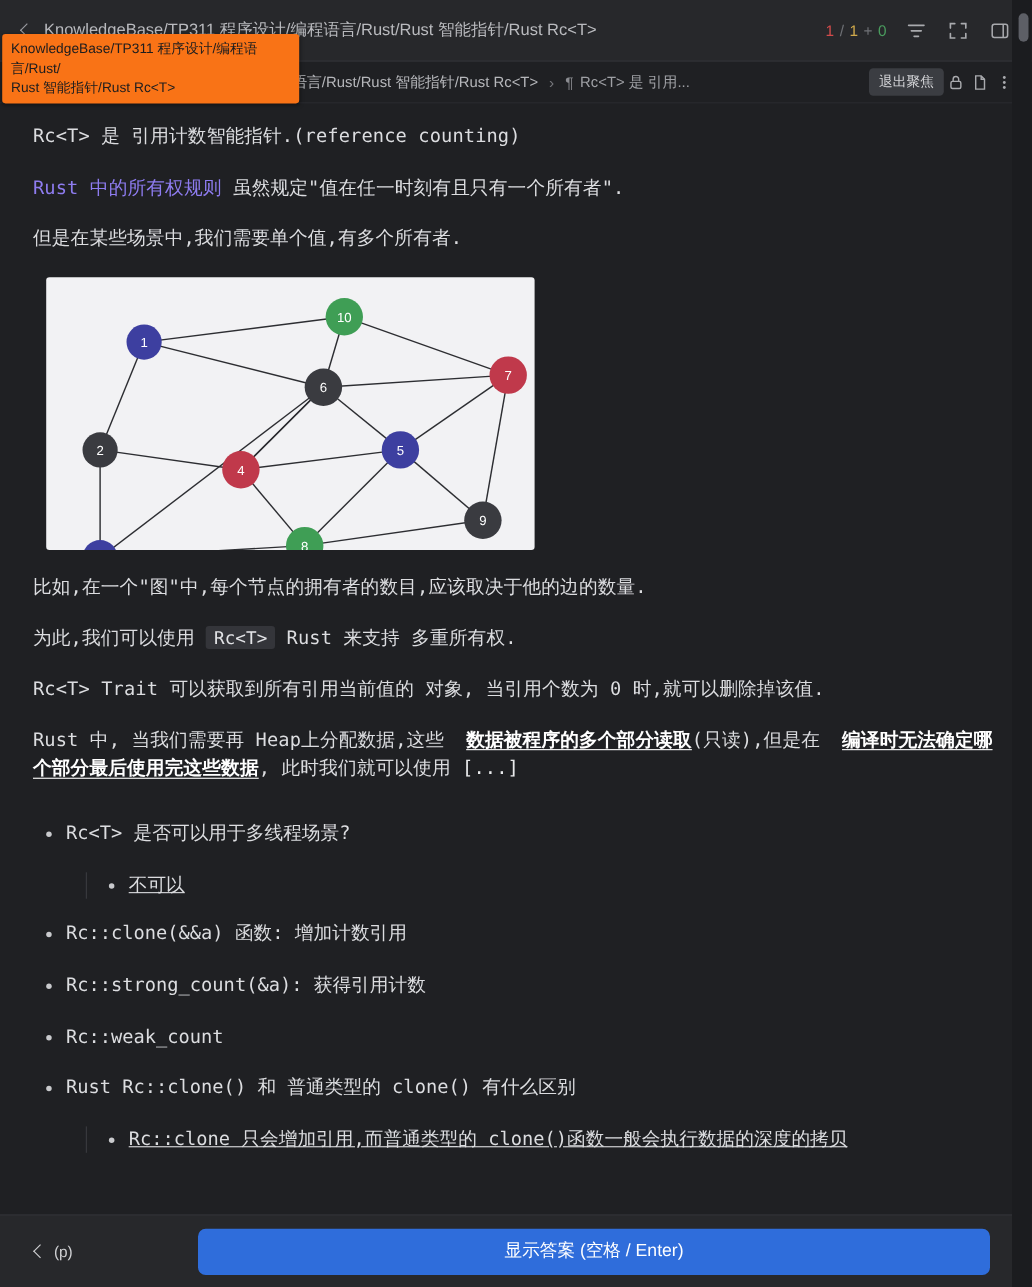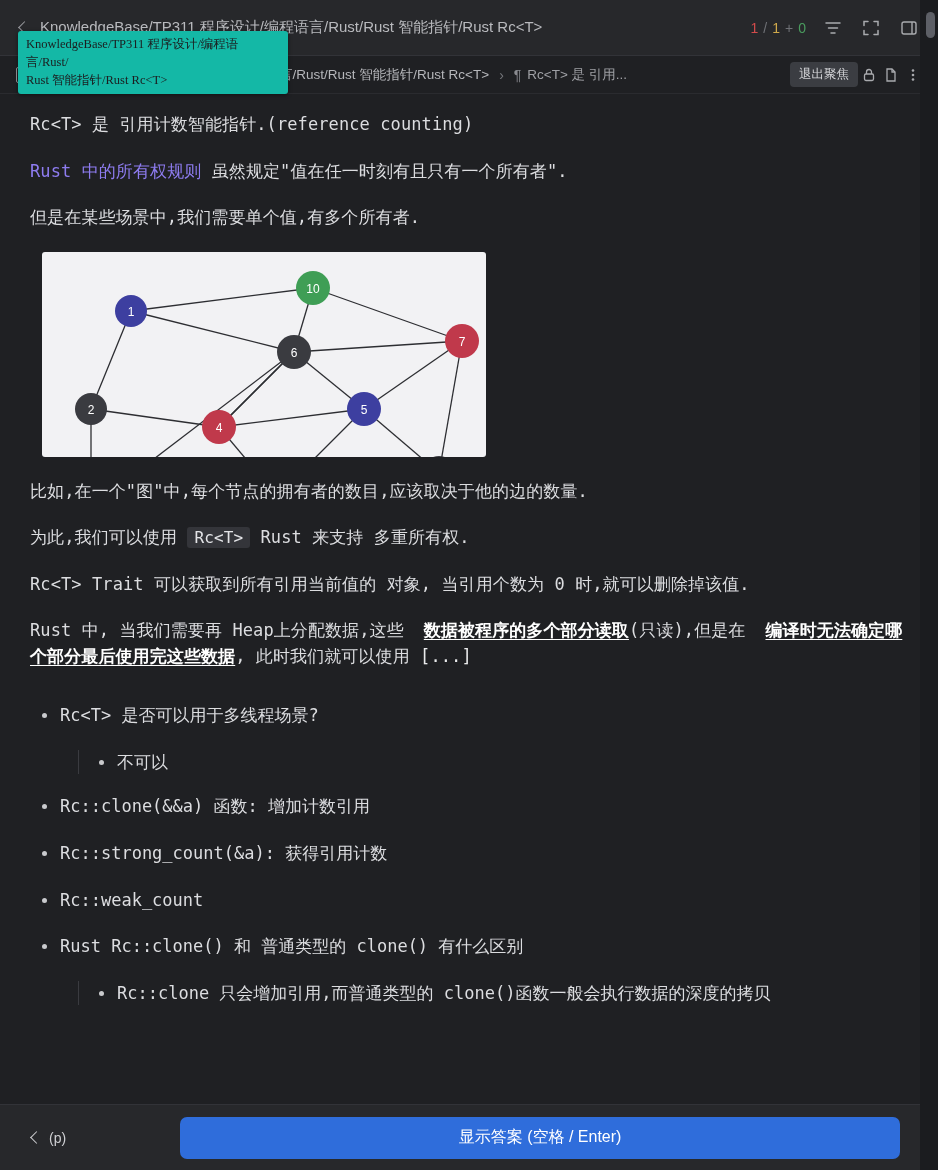--- a/index.html
+++ b/index.html
@@ -83,33 +83,33 @@
     display: inline-flex;
     align-items: center;
     justify-content: center;
     color: #a9aaae;
   }
   .ic svg { display: block; }
 
   
   .tooltip {
     position: absolute;
-    left: 18px;
+    left: 2px;
     top: 31px;
-    background: #14b8a6;
+    background: #f97316;
     color: #1c1d1f;
     font-size: 12.5px;
     line-height: 1.45;
     padding: 4px 8px 5px 8px;
     border-radius: 3px;
     max-width: 270px;
     z-index: 40;
     box-shadow: 0 1px 4px rgba(0,0,0,.45);
     white-space: pre-line;
-    font-family: Liberation Serif, serif;
+    font-family: Liberation Sans, sans-serif;
   }
 
   
   .crumbbar {
     height: 38px;
     flex: 0 0 38px;
     background: #1f2023;
     display: flex;
     align-items: center;
     padding: 0 14px 0 16px;
@@ -197,21 +197,21 @@
     padding-left: 20px;
   }
   .cloze {
     font-family: "DejaVu Sans Mono", monospace;
     color: #e9eaec;
   }
 
   
   .figure {
     width: 444px;
-    height: 205px;
+    height: 248px;
     background: #f2f2f4;
     border-radius: 3px;
     margin: 6px 0 22px 12px;
     position: relative;
     overflow: hidden;
   }
   .figure svg { display: block; }
 
   
   .bullets { margin: 34px 0 0 12px; }
@@ -223,20 +223,21 @@
     font-family: "DejaVu Sans Mono", monospace;
     font-size: 17px;
     color: #dcdde0;
     line-height: 1.45;
   }
   .bullet-row.l2 {
     margin-left: 36px;
     border-left: 1px solid #3a3b40;
     padding-left: 20px;
     margin-bottom: 20px;
+    text-decoration: underline;
   }
   .dot {
     width: 5px; height: 5px;
     border-radius: 50%;
     background: #c9cacd;
     margin-top: 10px;
     flex: 0 0 auto;
   }
   .bullet-row.l2 .dot { background: #c9cacd; }
 

